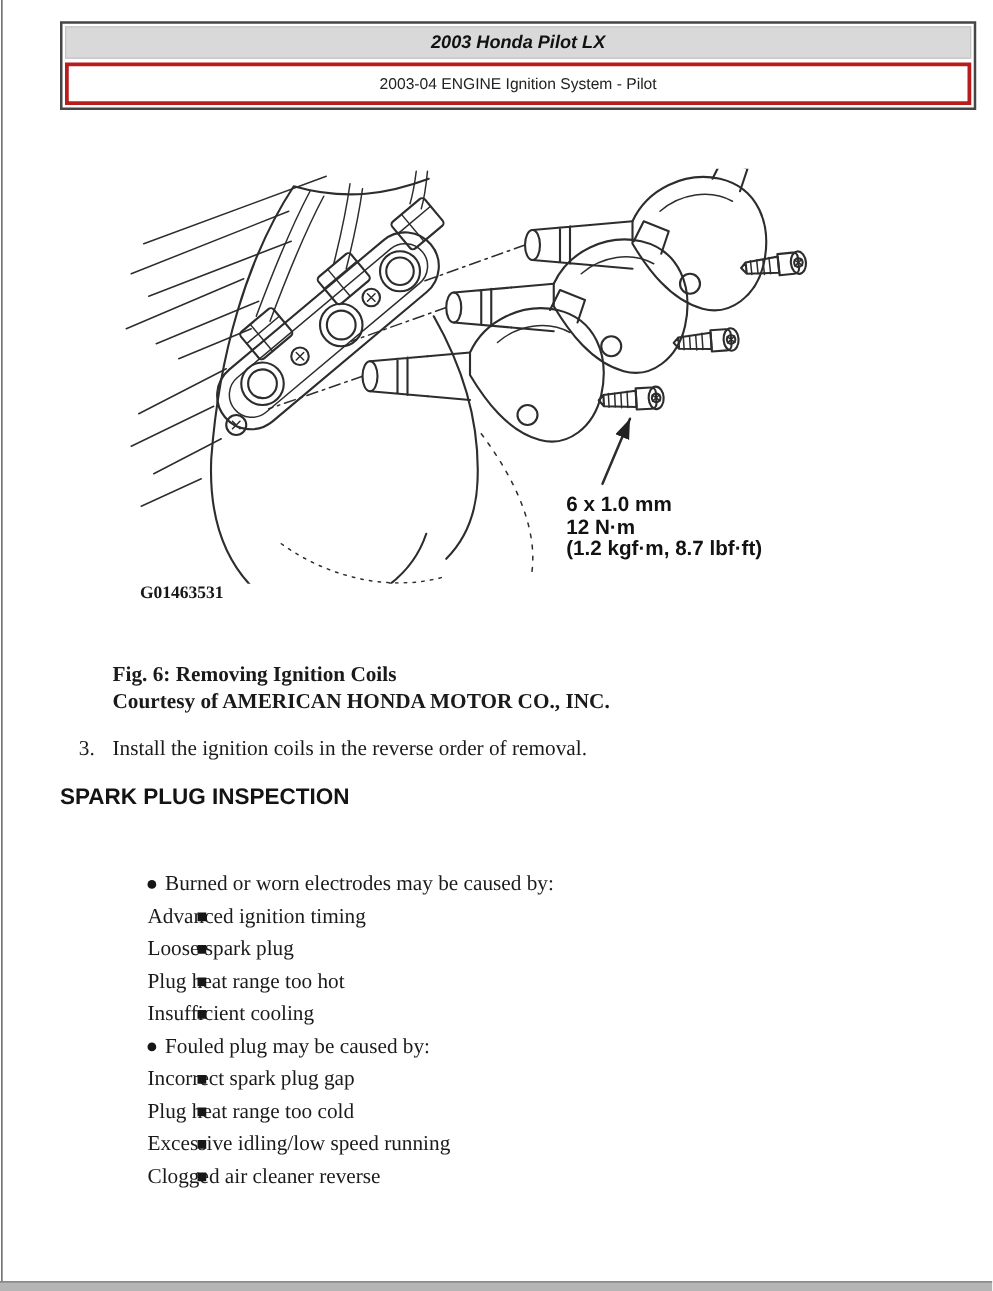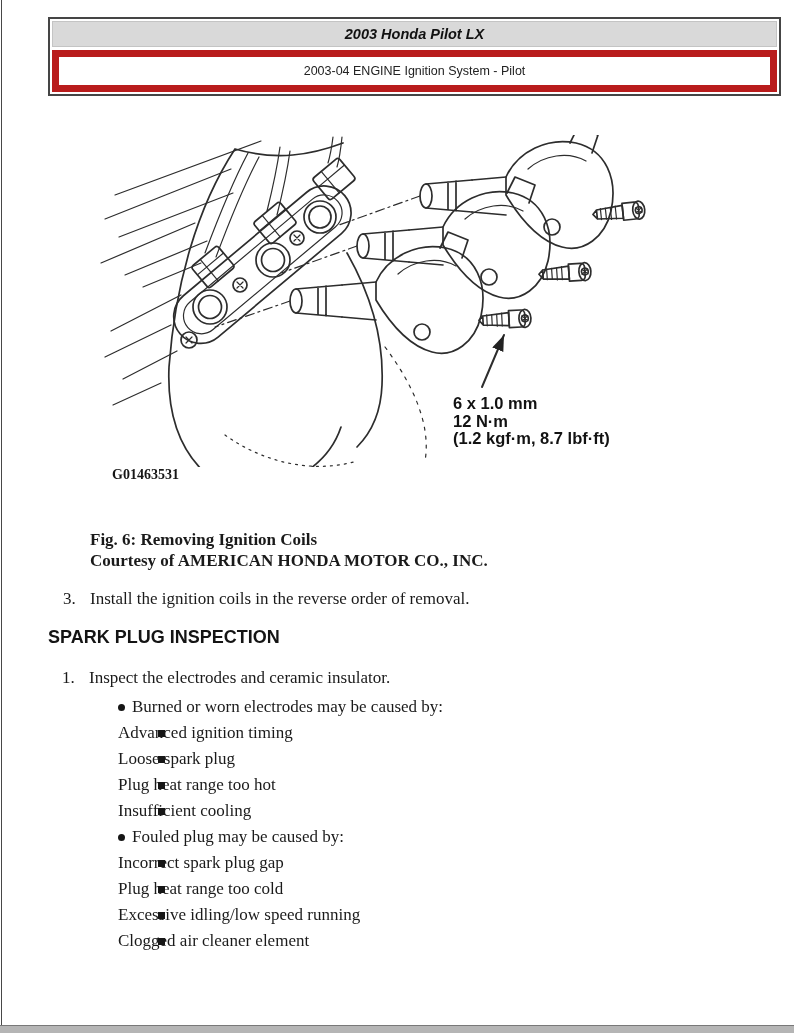--- a/index.html
+++ b/index.html
@@ -7,21 +7,21 @@
         font-family:"Liberation Serif",serif;color:#1a1a1a;}
   .edge-left{position:absolute;left:1px;top:0;width:1px;height:100%;background:#474747;}
   .bottom-bar{position:absolute;left:0;bottom:0;width:100%;height:7px;background:#b5b5b5;border-top:1px solid #787878;}
 
   
   .hdr{position:absolute;left:48px;top:17px;width:733px;box-sizing:border-box;
        border:2px solid #454545;padding:2px;background:#fff;
        font-family:"Liberation Sans",sans-serif;text-align:center;}
   .hdr-row1{height:24px;line-height:24px;background:#d9d9d9;border:1px solid #c4c4c4;
             font-weight:bold;font-size:14.5px;color:#111;margin-bottom:3px;font-style:italic;}
-  .hdr-row2{height:28px;line-height:28px;border:7px solid #b91c1c;font-size:12.5px;color:#222;}
+  .hdr-row2{height:28px;line-height:28px;border:3px solid #b91c1c;font-size:12.5px;color:#222;}
 
   
   .fig{position:absolute;left:85px;top:135px;width:612px;height:332px;
        stroke:#2d2d2d;fill:none;stroke-width:1.7;stroke-linecap:round;stroke-linejoin:round;}
   .fig .t{stroke:none;fill:#121212;font-family:"Liberation Sans",sans-serif;font-weight:bold;font-size:16.5px;}
   .fig .thin{stroke-width:1.2;}
   .fig .arrow{stroke-width:2;}
   .gcode{position:absolute;left:112px;top:467px;font-family:Liberation Serif, serif;
          font-weight:bold;font-size:14px;color:#161616;}
 
@@ -148,31 +148,28 @@
     <div class="u">Fig. 6: Removing Ignition Coils</div>
     <div>Courtesy of AMERICAN HONDA MOTOR CO., INC.</div>
   </div>
 
   <div class="numline step3">
     <span class="num">3.</span><span>Install the ignition coils in the reverse order of removal.</span>
   </div>
 
   <div class="h2">SPARK PLUG INSPECTION</div>
 
-  <div class="numline step1">
-    <span class="num">1.</span><span>Inspect the electrodes and ceramic insulator.</span>
-  </div>
 
   <ul class="causes">
     <li class="lvl2">Burned or worn electrodes may be caused by:</li>
     <li class="lvl3">Advanced ignition timing</li>
     <li class="lvl3">Loose spark plug</li>
     <li class="lvl3">Plug heat range too hot</li>
     <li class="lvl3">Insufficient cooling</li>
     <li class="lvl2">Fouled plug may be caused by:</li>
     <li class="lvl3">Incorrect spark plug gap</li>
     <li class="lvl3">Plug heat range too cold</li>
     <li class="lvl3">Excessive idling/low speed running</li>
-    <li class="lvl3">Clogged air cleaner element</li>
+    <li class="lvl3">Clogged air cleaner reverse</li>
   </ul>
 
   <div class="bottom-bar"></div>
 </div>
 
 </body></html>

